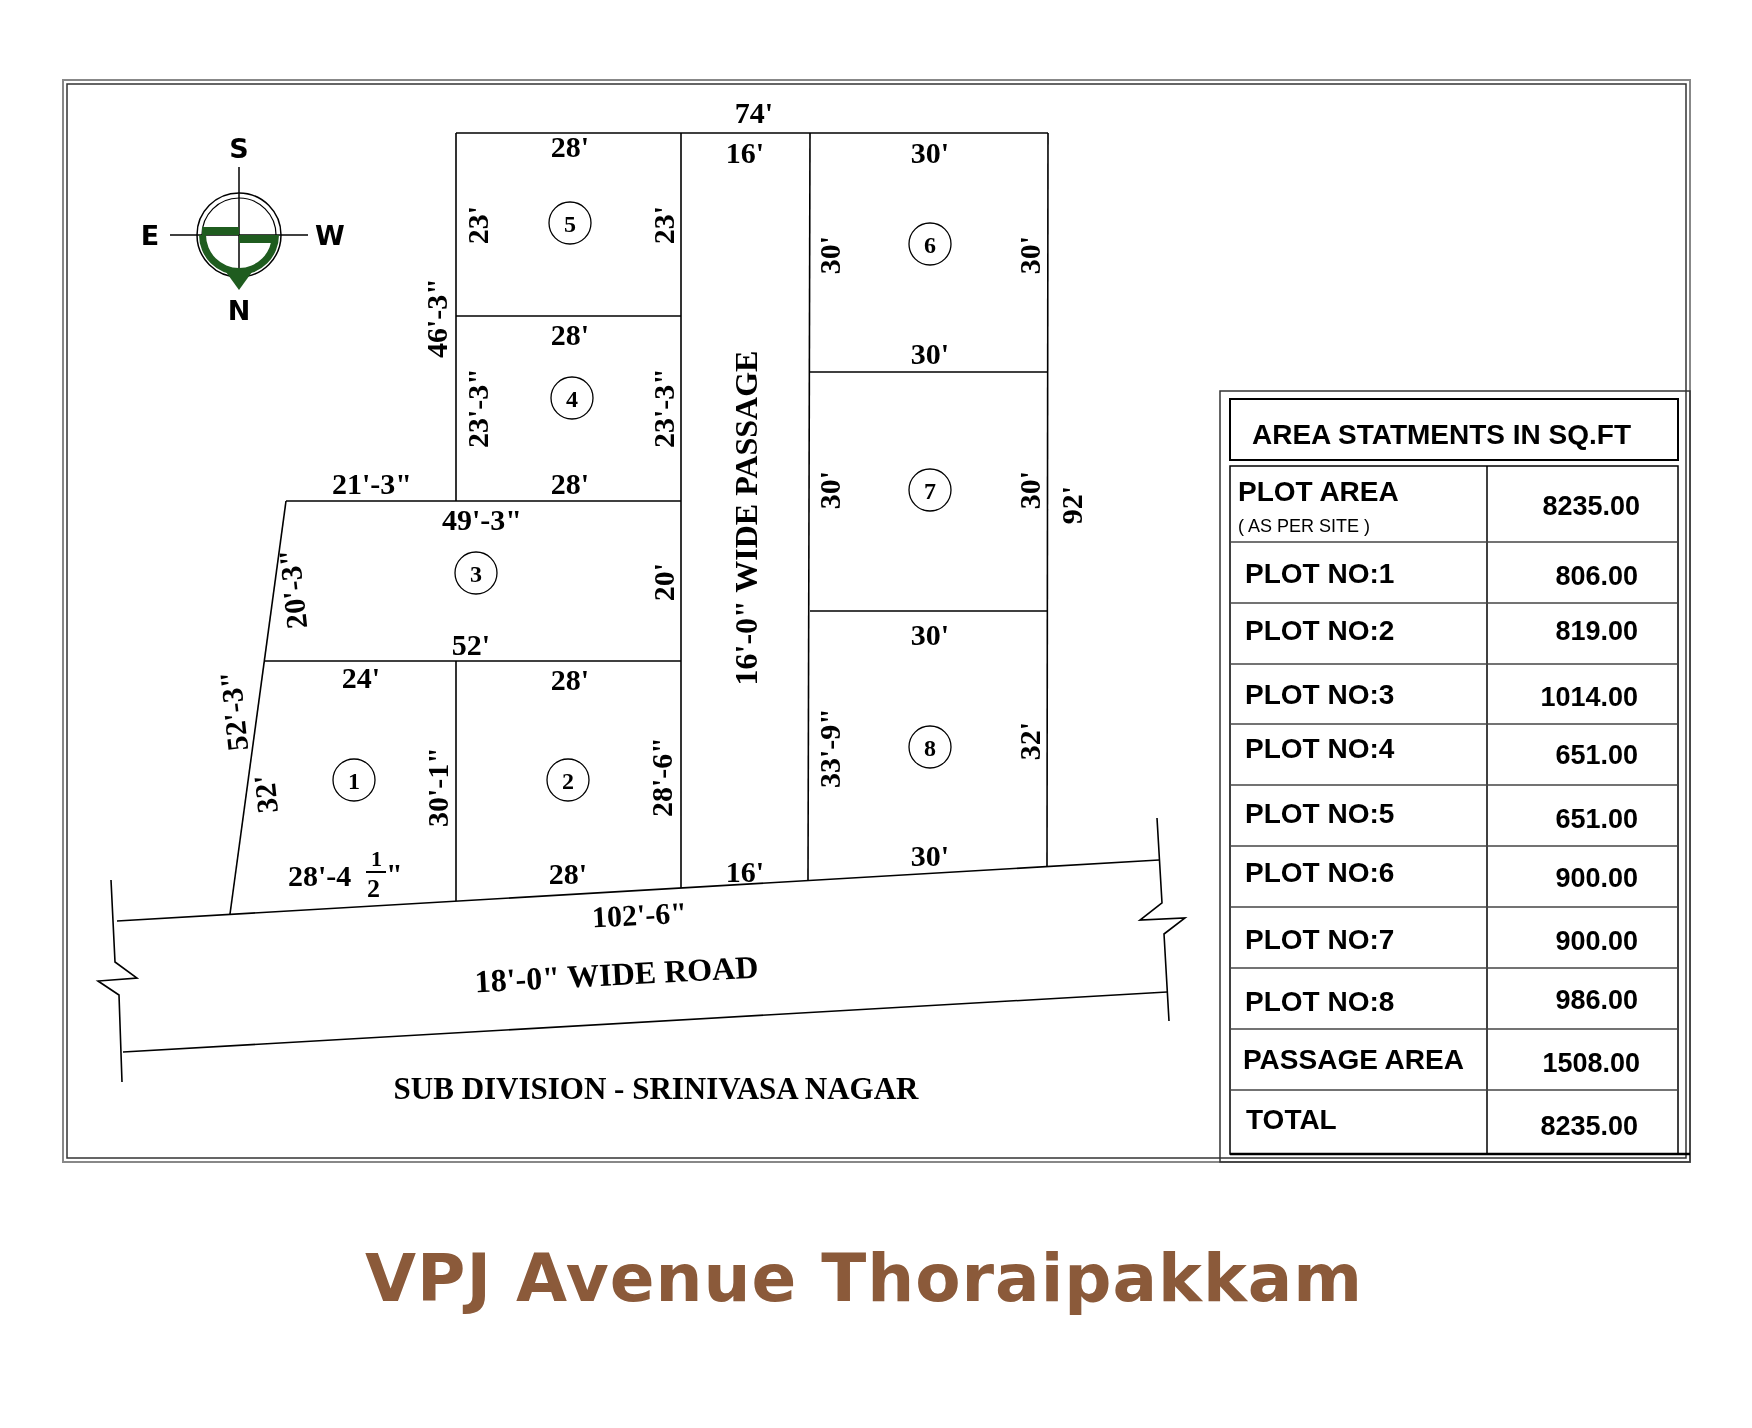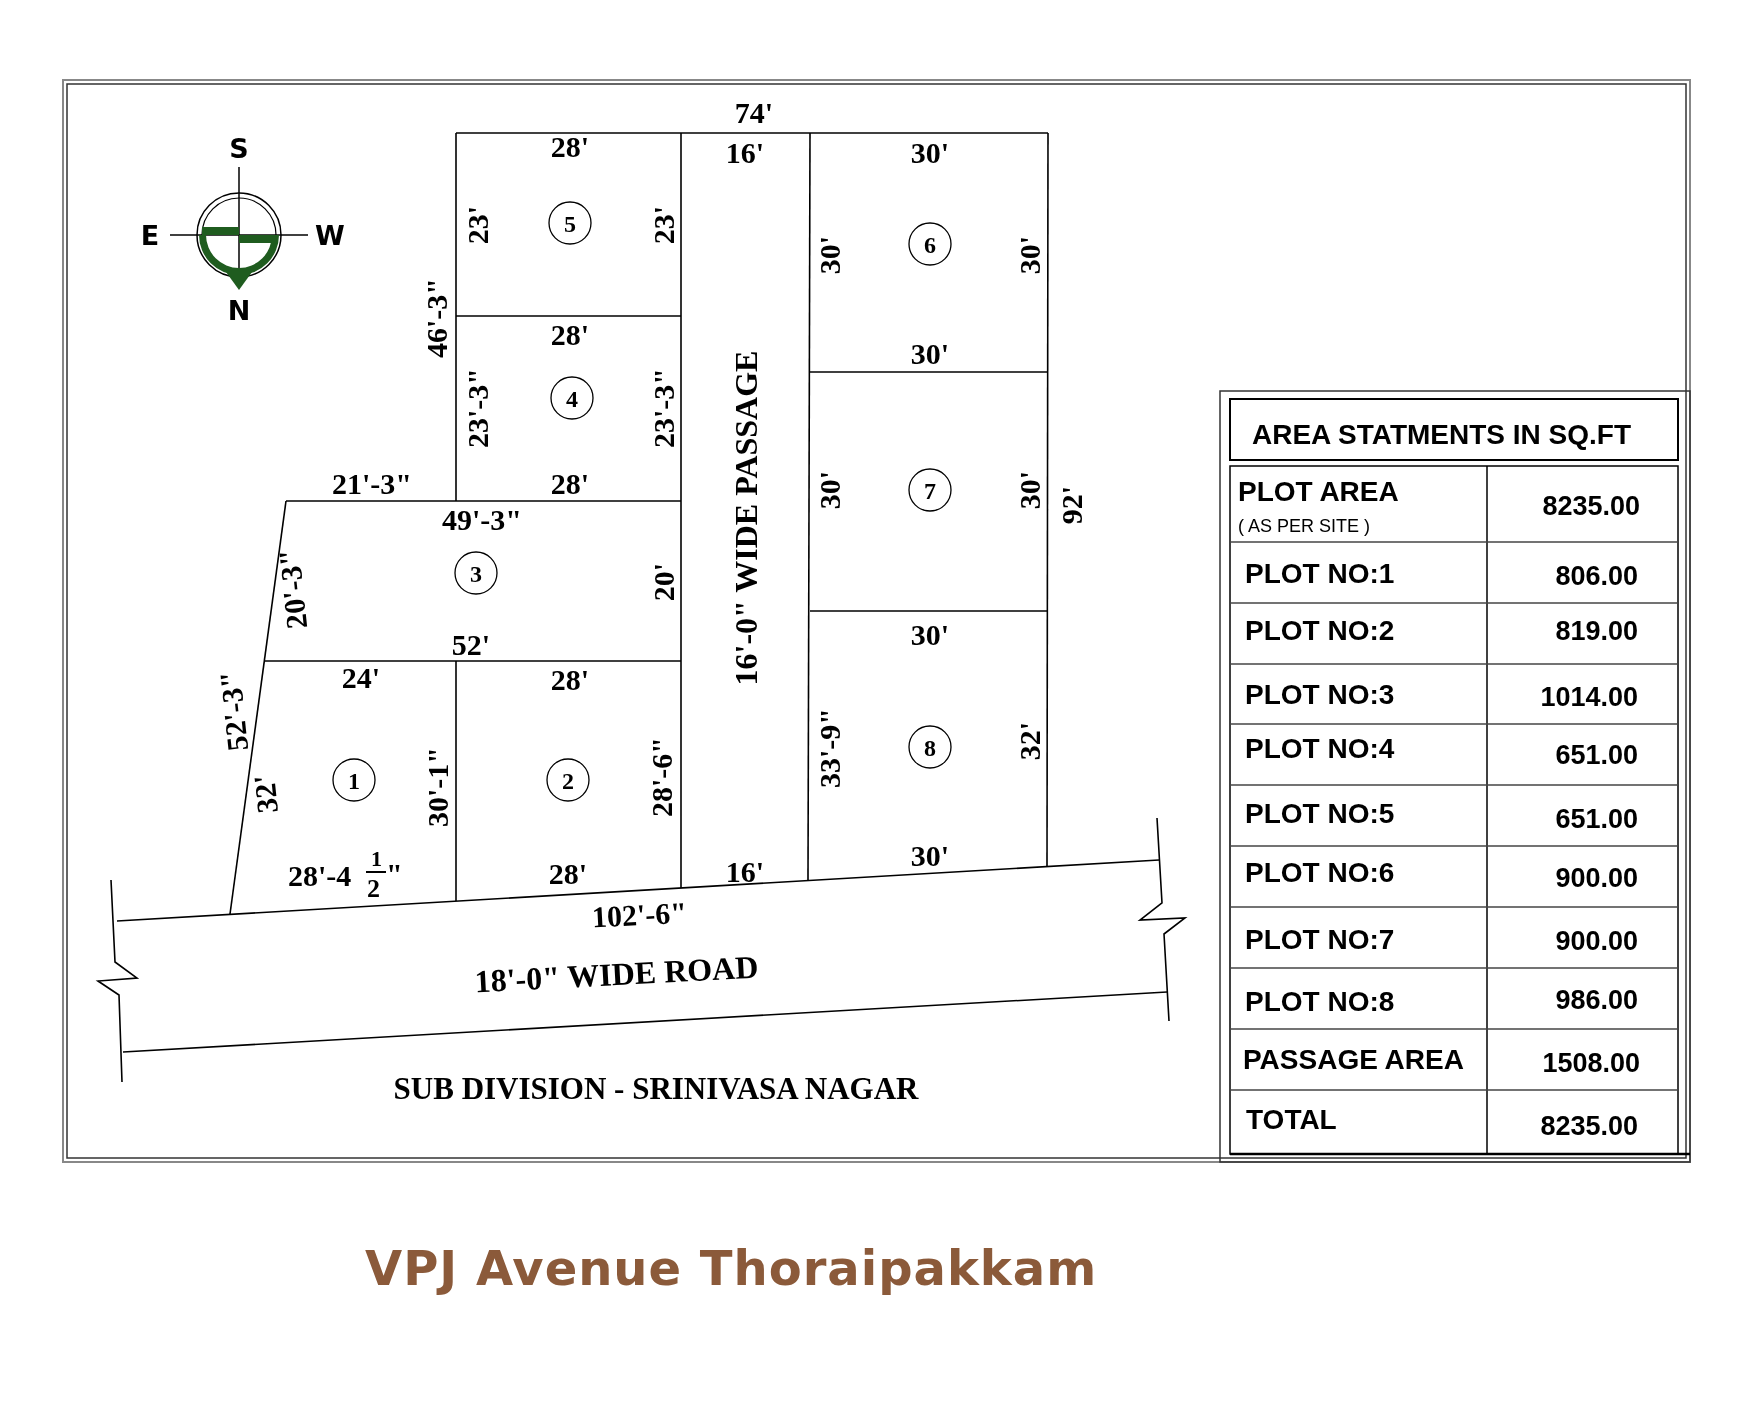--- a/index.html
+++ b/index.html
@@ -11,21 +11,21 @@
   .bigl { font-size: 32px; }
   .compass { font-family: "DejaVu Sans", sans-serif; font-size: 27px; font-weight: bold; }
   .tbl { font-family: "Liberation Sans", sans-serif; font-weight: bold; }
   .tbl-h { font-size: 28px; }
   .tbl-l { font-size: 28px; }
   .tbl-s { font-size: 18px; font-weight: normal; }
   .tbl-v { font-size: 27px; }
   #page-title {
     position: absolute; left: 365px; top: 1240px; width: 840px;
     font-family: "DejaVu Sans", sans-serif; font-weight: bold;
-    font-size: 48px; color: #8B5A3A; letter-spacing: 1px; white-space: nowrap;
+    font-size: 66px; color: #8B5A3A; letter-spacing: 1px; white-space: nowrap;
   }
 </style>
 </head>
 <body>
 
 <svg id="canvas" viewBox="0 0 1752 1428" xmlns="http://www.w3.org/2000/svg">
 
   <g fill="none">
     <rect x="63" y="80" width="1627" height="1082" stroke="#888" stroke-width="2"></rect>
     <rect x="67" y="84" width="1619" height="1074" stroke="#333" stroke-width="1.5"></rect>

